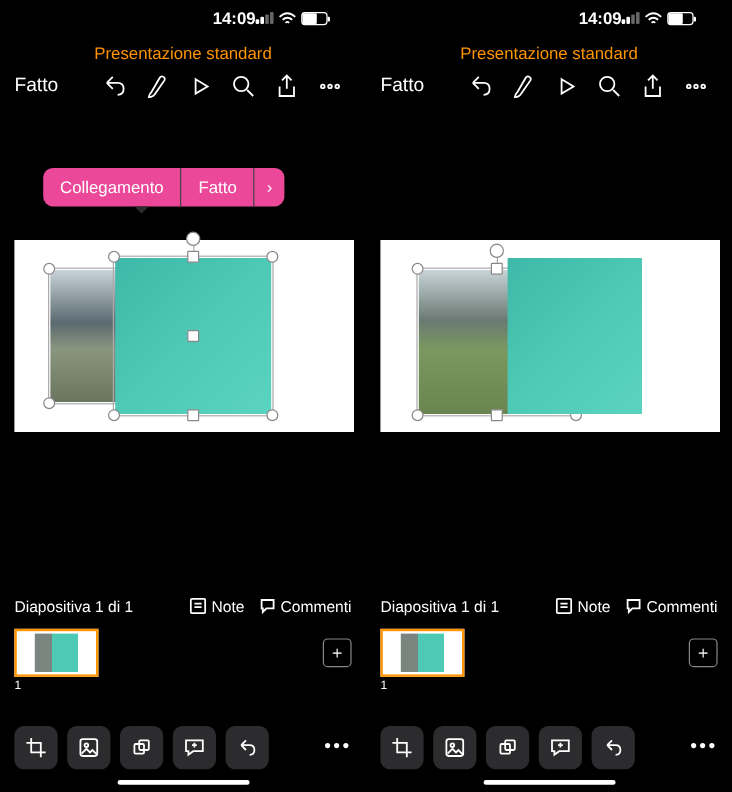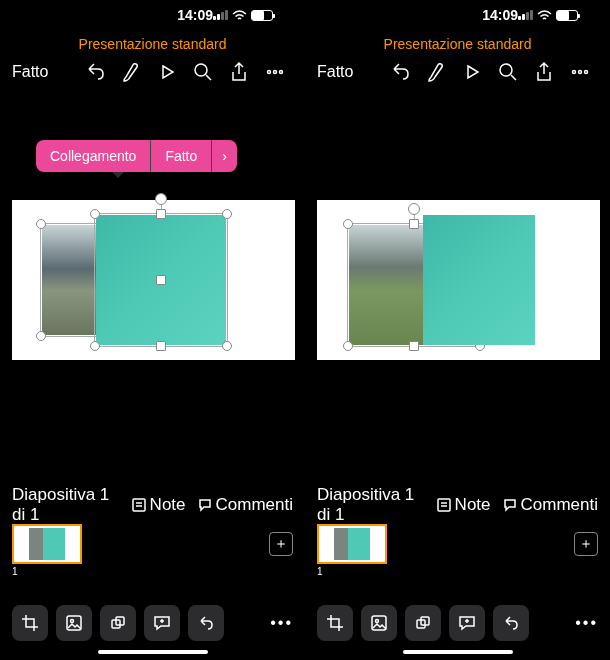--- a/index.html
+++ b/index.html
@@ -28,21 +28,21 @@
 .photo-stack { position:relative; width:160px; height:130px; }
 .photo-back { position:absolute; left:-32px; top:10px; width:100px; height:110px; background:linear-gradient(180deg, #c8d4d8 0%, #5a6a70 40%, #8a9580 60%, #6a7560 100%); }
 .photo-front { position:absolute; left:22px; top:0; width:130px; height:130px; background:linear-gradient(135deg, #3eb8a8 0%, #4ec9b5 50%, #5ad4c0 100%); }
 .photo-back-f { position:absolute; left:-30px; top:10px; width:130px; height:120px; background:linear-gradient(180deg, #c8d4d8 0%, #6a7a72 35%, #7a9860 55%, #6a8550 100%); }
 .photo-front-f { position:absolute; left:44px; top:0; width:112px; height:130px; background:linear-gradient(135deg, #3eb8a8 0%, #4ec9b5 50%, #5ad4c0 100%); }
 .sel-box { position:absolute; border:1px solid #aaa; }
 .handle { position:absolute; width:10px; height:10px; background:#fff; border:1px solid #888; border-radius:50%; }
 .handle.sq { border-radius:1px; }
 .rot-handle { position:absolute; left:50%; top:-22px; transform:translateX(-50%); width:12px; height:12px; background:#fff; border:1px solid #888; border-radius:50%; }
 .rot-line { position:absolute; left:50%; top:-12px; width:1px; height:12px; background:#aaa; }
-.slide-info { margin-top:130px; display:flex; align-items:center; padding:0 12px; height:30px; font-size:17px; gap:12px; }
+.slide-info { margin-top:130px; display:flex; align-items:center; padding:0 12px; height:30px; font-size:13px; gap:12px; }
 .slide-label { flex:1; }
 .info-btn { display:flex; align-items:center; gap:4px; }
 .thumb-strip { padding: 4px 12px 0; display:flex; align-items:flex-start; justify-content:space-between; }
 .thumb { width:70px; height:40px; border:2px solid #ff9500; background:#fff; display:flex; align-items:center; justify-content:center; position:relative; }
 .thumb-img { width: 36px; height: 32px; background: linear-gradient(90deg, #7a8580 40%, #4ec9b5 40%); }
 .thumb-num { font-size:10px; margin-top:2px; }
 .add-slide { width:24px; height:24px; border:1px solid #888; border-radius:4px; display:flex; align-items:center; justify-content:center; margin-top:8px; font-size:14px; }
 .bottom-tools { display:flex; align-items:center; padding:12px; gap:8px; margin-top:16px; }
 .bt-btn { width:36px; height:36px; background:#2c2c2e; border-radius:8px; display:flex; align-items:center; justify-content:center; }
 .bt-more { margin-left:auto; font-size:16px; letter-spacing:2px; }

